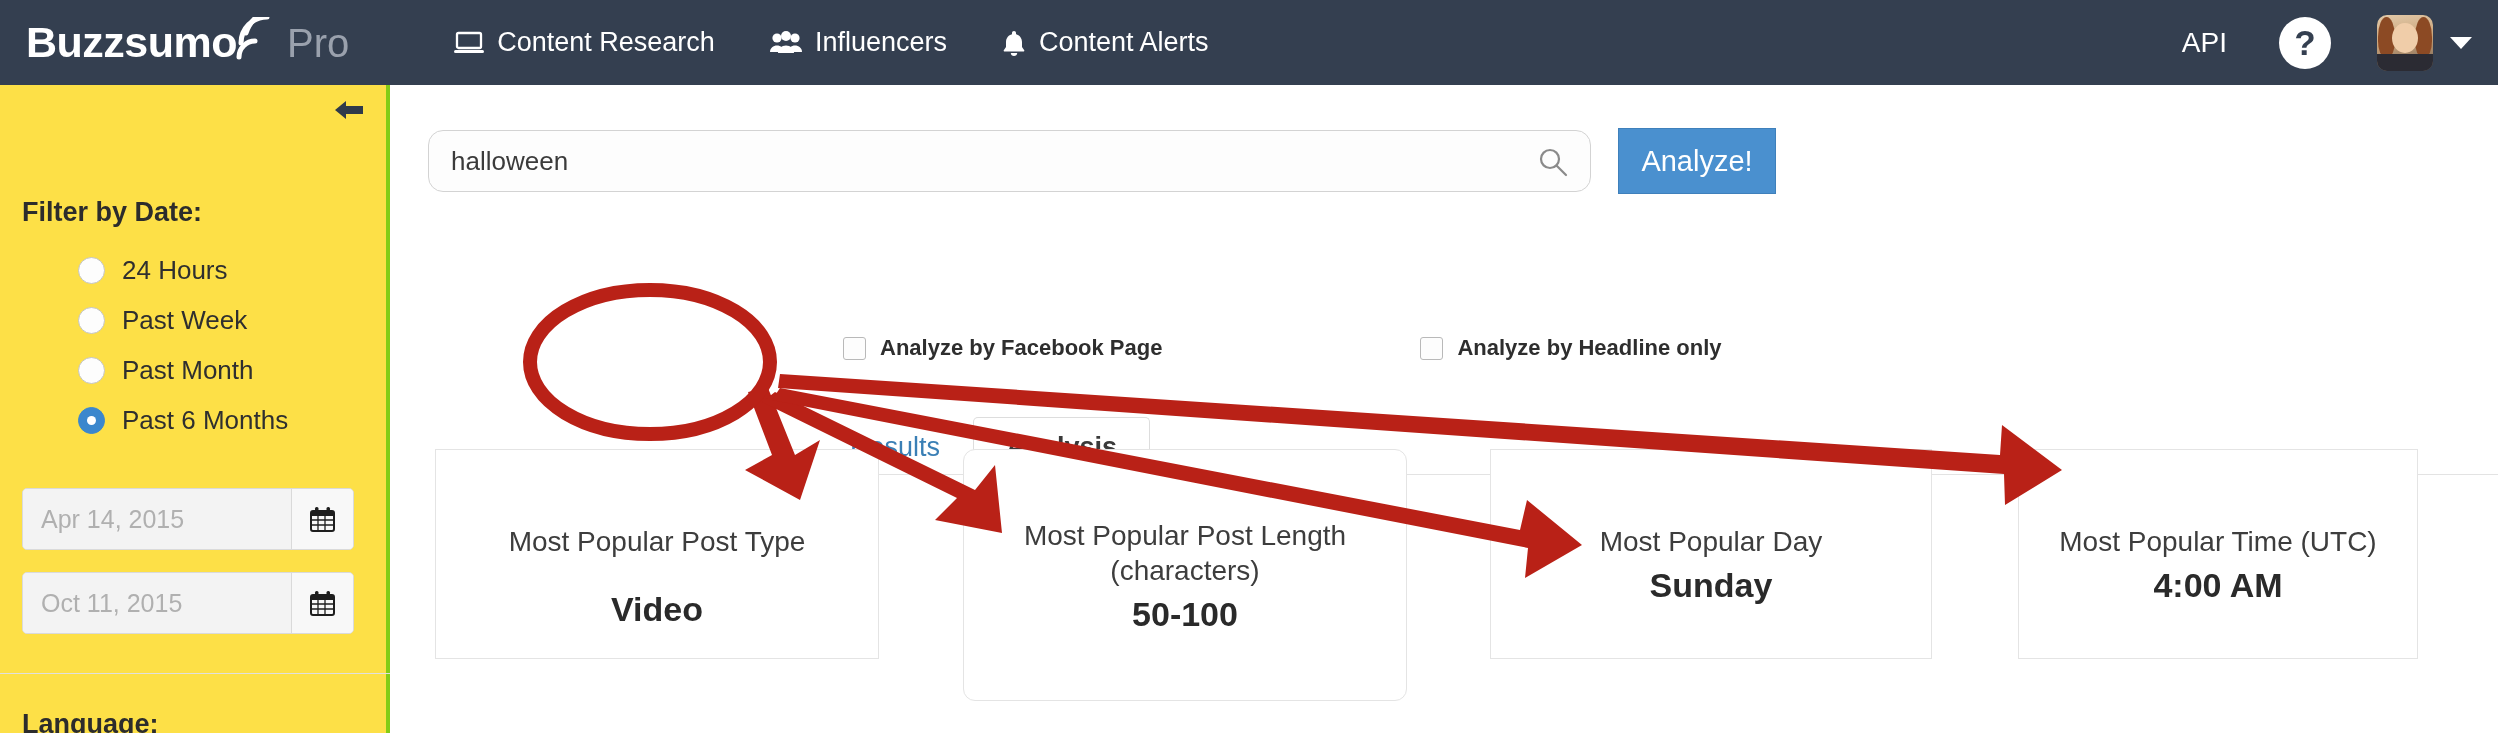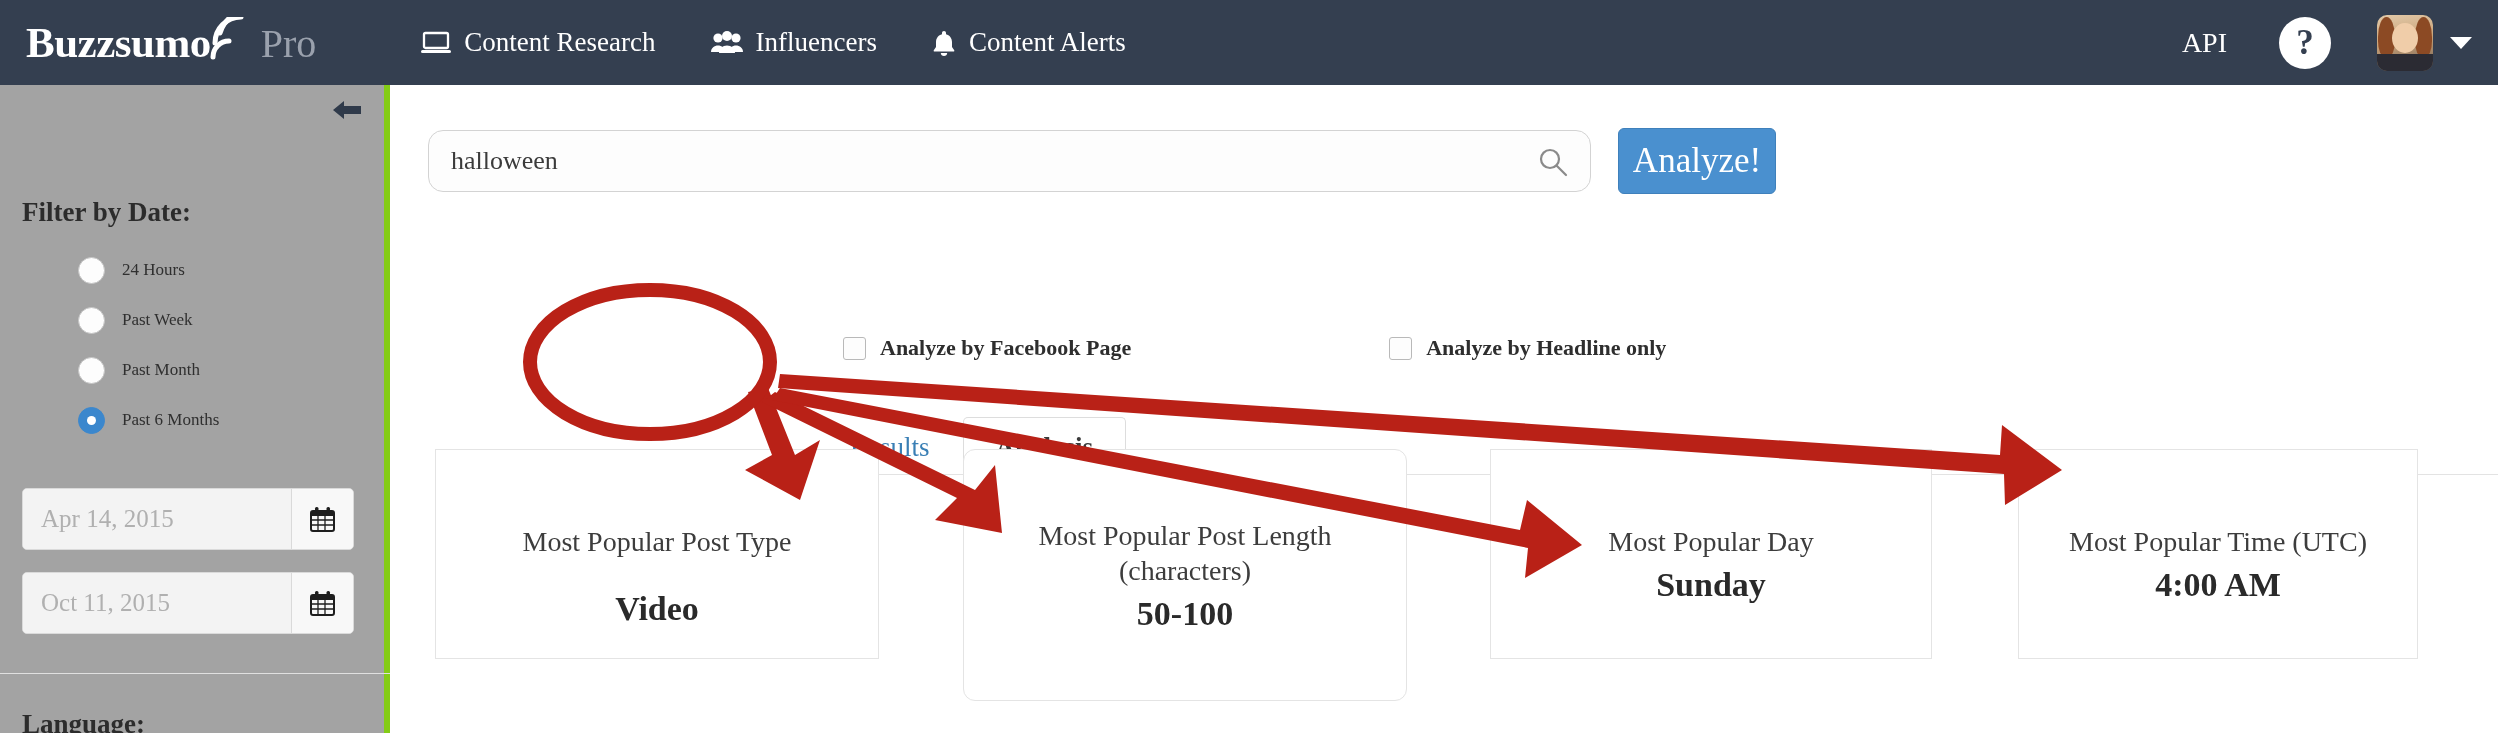--- a/index.html
+++ b/index.html
@@ -2,21 +2,21 @@
 <html><head>
 <meta charset="utf-8">
 <style>
   * { box-sizing: border-box; margin: 0; padding: 0; }
   html, body {
     width: 2498px; height: 733px;
     font-family: "Liberation Sans", sans-serif;
     background: #ffffff;
     overflow: hidden;
   }
-  #app { position: relative; width: 2498px; height: 688px; font-family: Liberation Serif, serif; }
+  #app { position: relative; width: 2498px; height: 688px; }
 
   
   .navbar {
     position: absolute; left: 0; top: 0;
     width: 2498px; height: 85px;
     background: #343f50;
     display: flex; align-items: center;
   }
   .brand {
     display: flex; align-items: baseline;
@@ -68,21 +68,21 @@
   .caret-down {
     width: 0; height: 0; margin-left: 17px;
     border-left: 11px solid transparent; border-right: 11px solid transparent;
     border-top: 12px solid #ffffff; cursor: pointer;
   }
 
   
   .sidebar {
     position: absolute; left: 0; top: 85px;
     width: 390px; height: 648px;
-    background: #a3a3a3; border-right: 6px solid #84cc16;
+    background: #fde047; border-right: 4px solid #84cc16;
   }
   .collapse-arrow {
     position: absolute; right: 22px; top: 12px;
     cursor: pointer;
   }
   .sb-title {
     position: absolute; left: 22px; top: 112px;
     font-size: 27px; font-weight: bold; color: #2c2c2c;
   }
   .radio-group { position: absolute; left: 78px; top: 160px; }
@@ -93,21 +93,21 @@
   .radio {
     width: 27px; height: 27px; border-radius: 50%;
     border: 1.5px solid #c4c4c4; background: #fdfdfd;
     margin-right: 17px; flex: none; position: relative;
   }
   .radio.checked { background: #3b87cd; border-color: #3b87cd; }
   .radio.checked::after {
     content: ""; position: absolute; left: 8px; top: 8px;
     width: 9px; height: 9px; border-radius: 50%; background: #ffffff;
   }
-  .radio-label { font-size: 17px; color: #2f2f2f; white-space: nowrap; }
+  .radio-label { font-size: 26px; color: #2f2f2f; white-space: nowrap; }
 
   .date-field {
     position: absolute; left: 22px;
     width: 332px; height: 62px;
     display: flex; border: 1px solid #dadada; border-radius: 5px;
     background: #f3f3f3; overflow: hidden;
   }
   .date-field.one { top: 403px; }
   .date-field.two { top: 487px; }
   .date-input {
@@ -135,22 +135,22 @@
   .search-row { position: absolute; left: 37px; top: 43px; display: flex; align-items: center; }
   .search-box {
     width: 1163px; height: 62px;
     border: 1px solid #d3d3d3; border-radius: 15px; background:#fdfdfd;
     display: flex; align-items: center; position: relative;
   }
   .search-value { font-size: 26px; color: #3b3b3b; padding-left: 22px; }
   .search-icon { position: absolute; right: 22px; top: 16px; }
   .analyze-btn {
     margin-left: 27px; width: 158px; height: 66px;
-    background: #4a90cf; border: 1px solid #3f80bb; border-radius: 6px;
-    color: #ffffff; font-size: 35px; font-weight: normal;
+    background: #4a90cf; border: 1px solid #3f80bb; border-radius: 0;
+    color: #ffffff; font-size: 29px; font-weight: normal;
     display: flex; align-items: center; justify-content: center; cursor: pointer;
   }
 
   .checkbox-row { position: absolute; left: 452px; top: 250px; display: flex; }
   .cb-item { display: flex; align-items: center; cursor: pointer; }
   .cb-item.second { margin-left: 258px; }
   .cb-box {
     width: 23px; height: 23px; border: 1px solid #b9b9b9; border-radius: 3px;
     background: #fdfdfd; margin-right: 14px; flex:none;
   }

